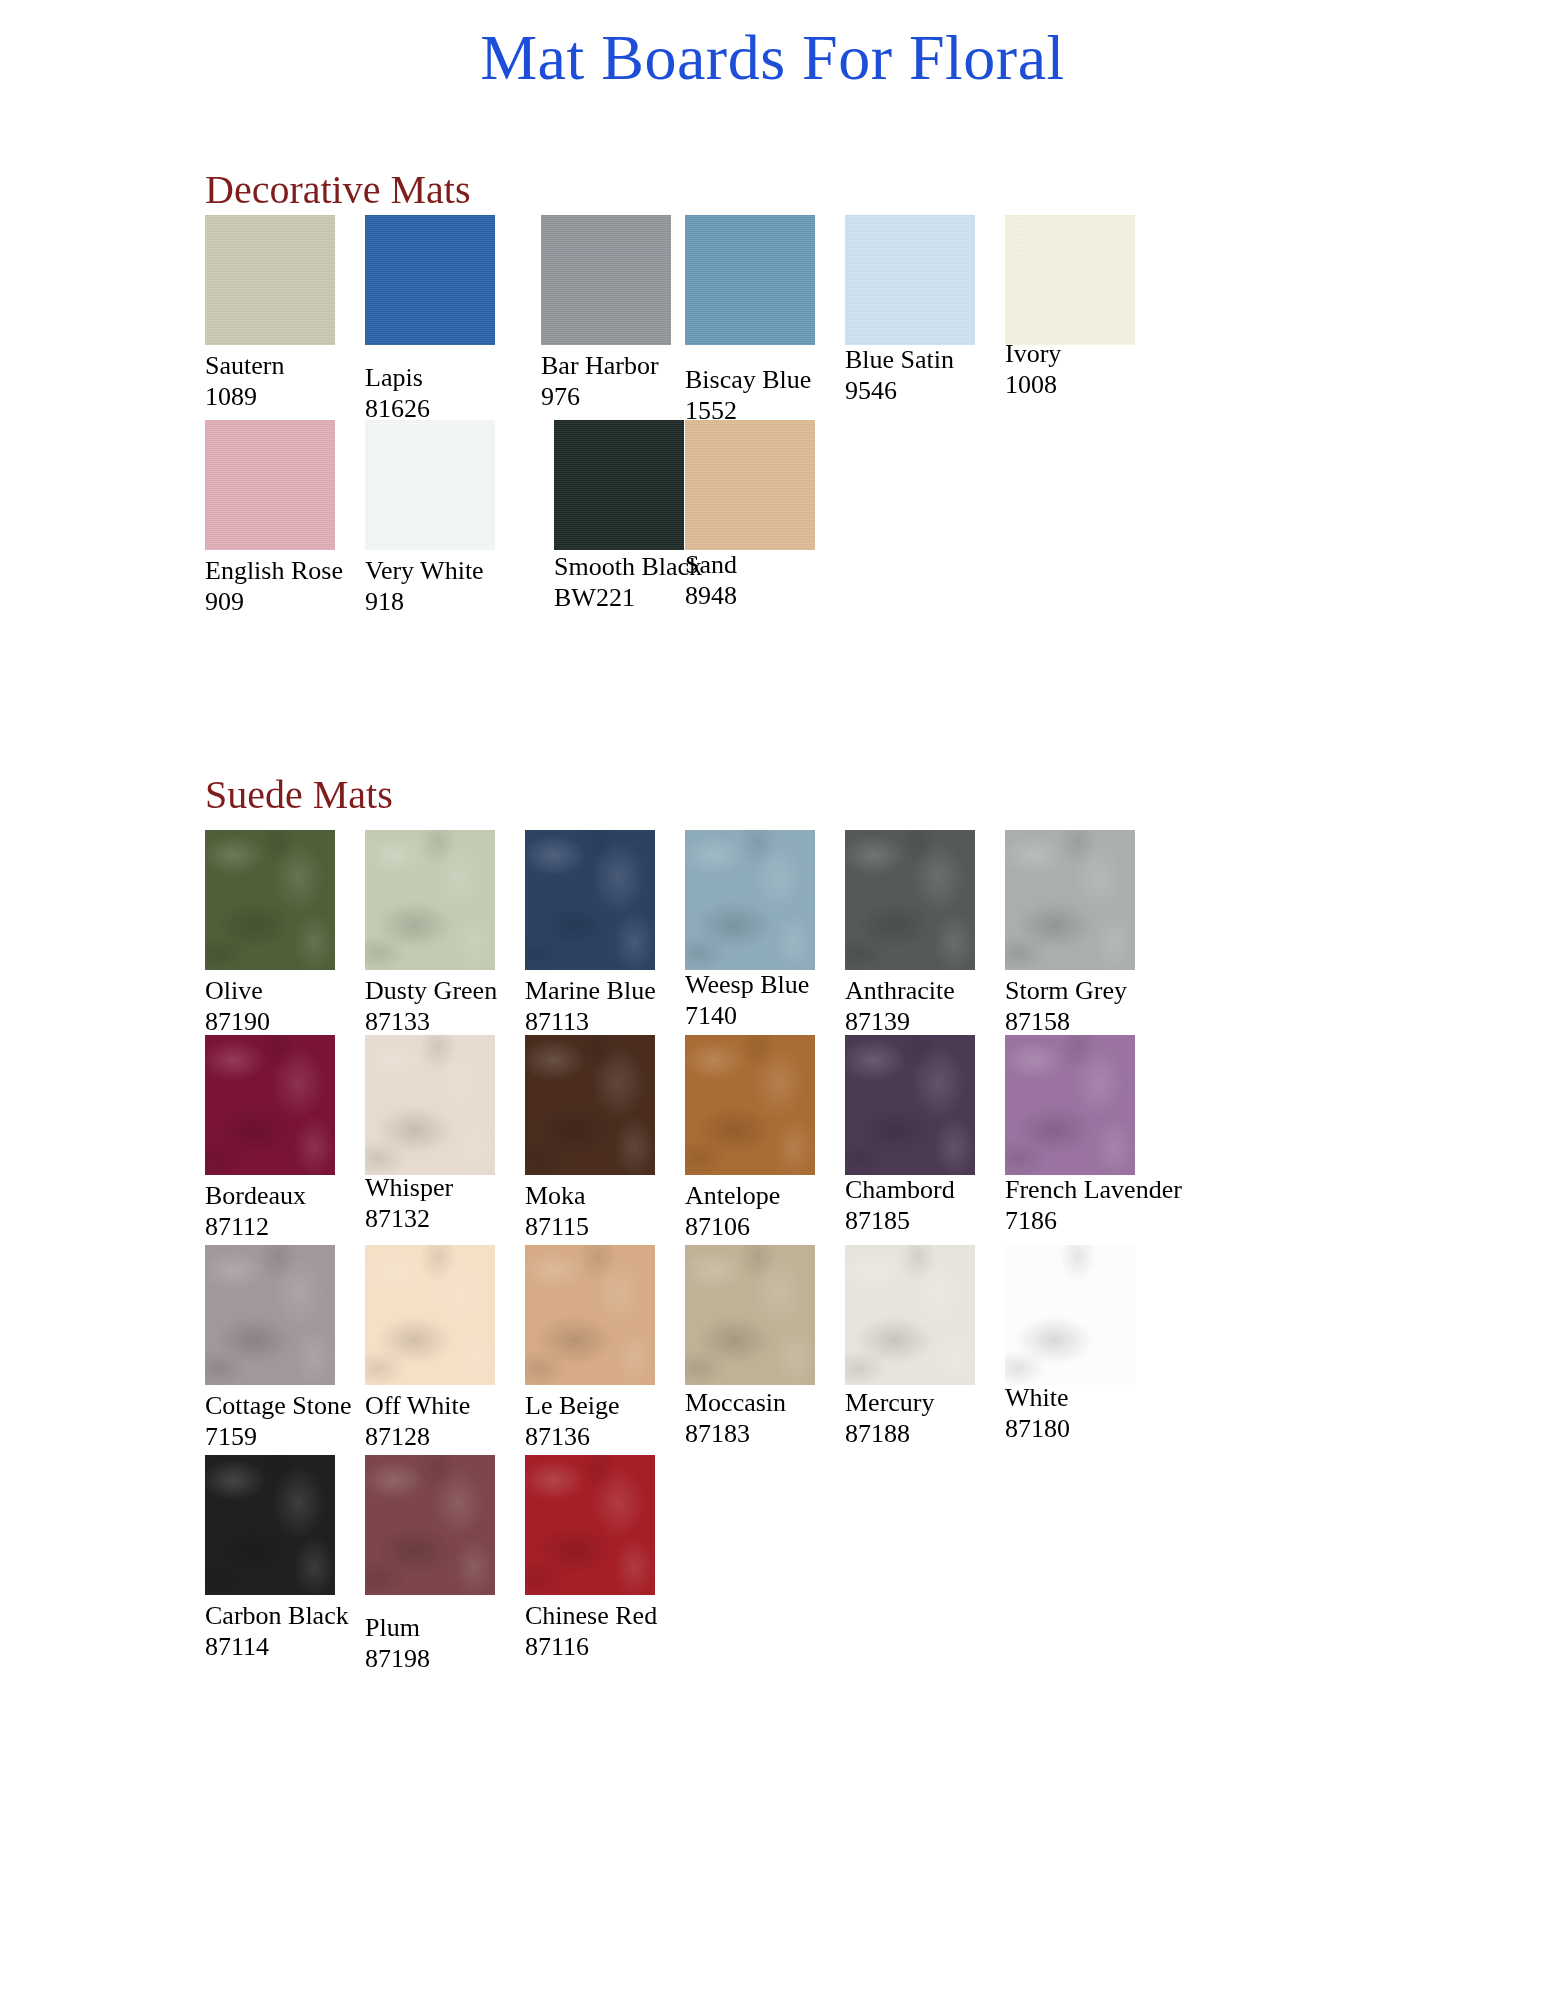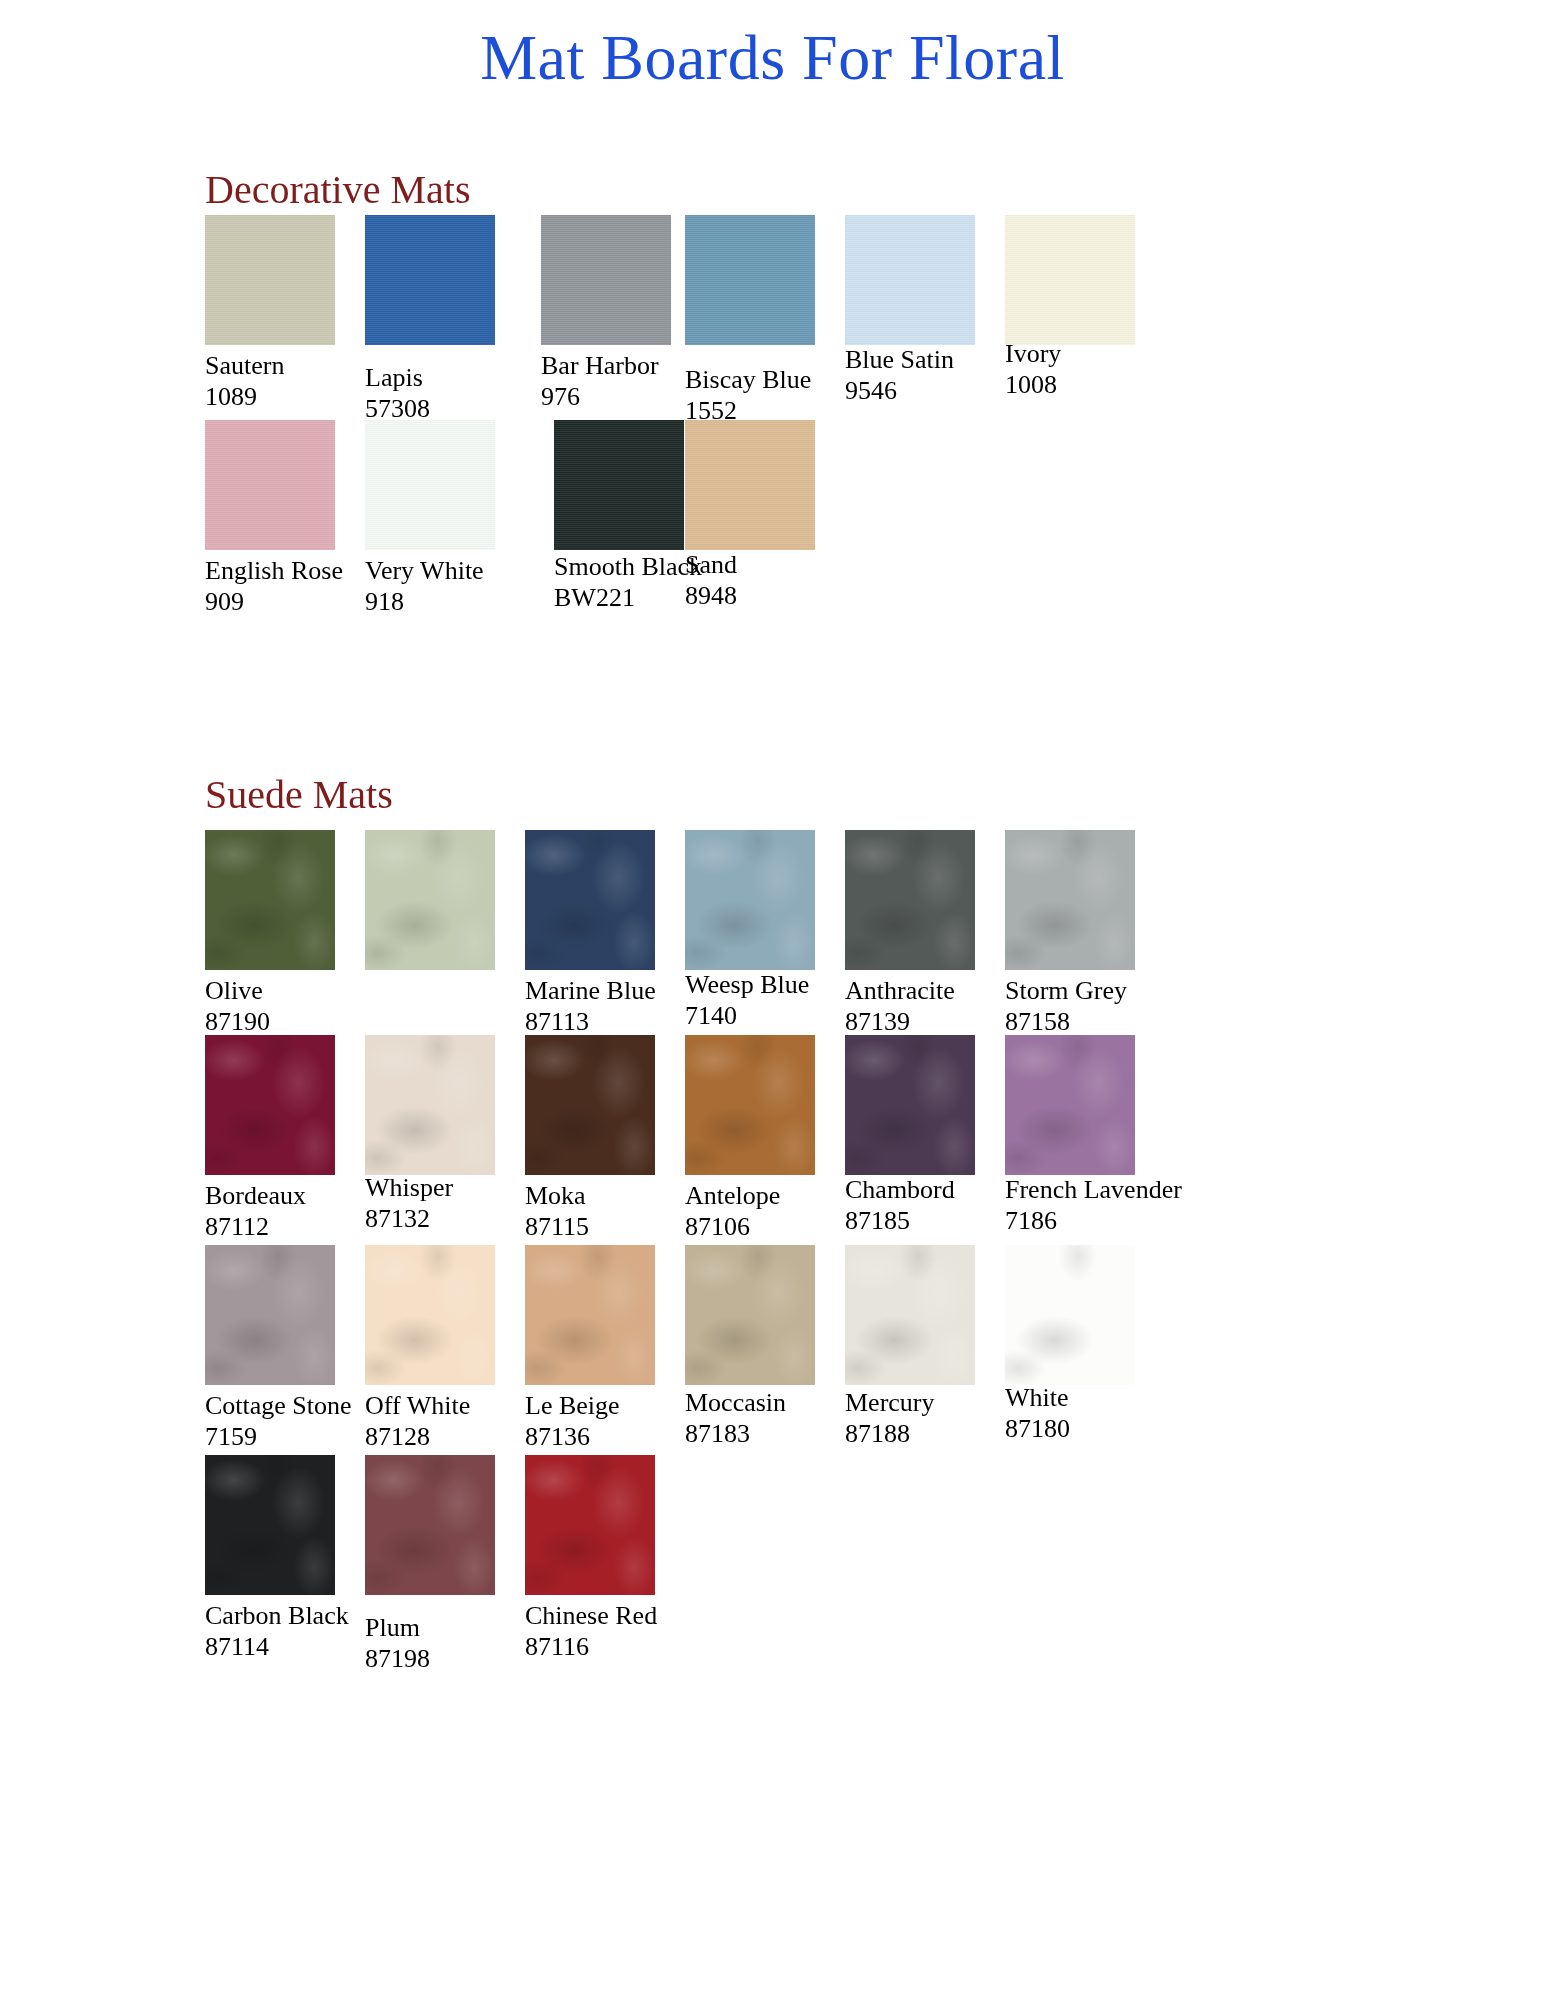--- a/index.html
+++ b/index.html
@@ -134,21 +134,21 @@
               <div class="swatch-label" style="margin-top: 0px;">Sautern</div>
               <div class="swatch-code">1089</div>
             </div>
           </div>
           <div class="swatch-cell" style="left: 365px;">
             <div class="swatch-chip tex-paper" style="background: rgb(42, 98, 168); width: 130px; height: 130px;">
               <div class="grain"></div>
             </div>
             <div class="lbl-block" style="position: relative; margin-top: 18px;">
               <div class="swatch-label" style="margin-top: 0px;">Lapis</div>
-              <div class="swatch-code">57308</div>
+              <div class="swatch-code">81626</div>
             </div>
           </div>
           <div class="swatch-cell" style="left: 525px; margin-left: 16px;">
             <div class="swatch-chip tex-paper" style="background: rgb(145, 150, 156); width: 130px; height: 130px;">
               <div class="grain"></div>
             </div>
             <div class="lbl-block" style="position: relative; margin-top: 6px;">
               <div class="swatch-label" style="margin-top: 0px;">Bar Harbor</div>
               <div class="swatch-code">976</div>
             </div>
@@ -229,20 +229,24 @@
             </div>
             <div class="lbl-block" style="position: relative; margin-top: 6px;">
               <div class="swatch-label" style="margin-top: 0px;">Olive</div>
               <div class="swatch-code">87190</div>
             </div>
           </div>
           <div class="swatch-cell" style="left: 365px;">
             <div class="swatch-chip tex-suede" style="background: rgb(195, 203, 179); width: 130px; height: 140px;">
               <div class="grain"></div>
             </div>
+            <div class="lbl-block" style="position: relative; margin-top: 6px;">
+              <div class="swatch-label" style="margin-top: 0px;">Dusty Green</div>
+              <div class="swatch-code">87133</div>
+            </div>
           </div>
           <div class="swatch-cell" style="left: 525px;">
             <div class="swatch-chip tex-suede" style="background: rgb(45, 66, 99); width: 130px; height: 140px;">
               <div class="grain"></div>
             </div>
             <div class="lbl-block" style="position: relative; margin-top: 6px;">
               <div class="swatch-label" style="margin-top: 0px;">Marine Blue</div>
               <div class="swatch-code">87113</div>
             </div>
           </div>

